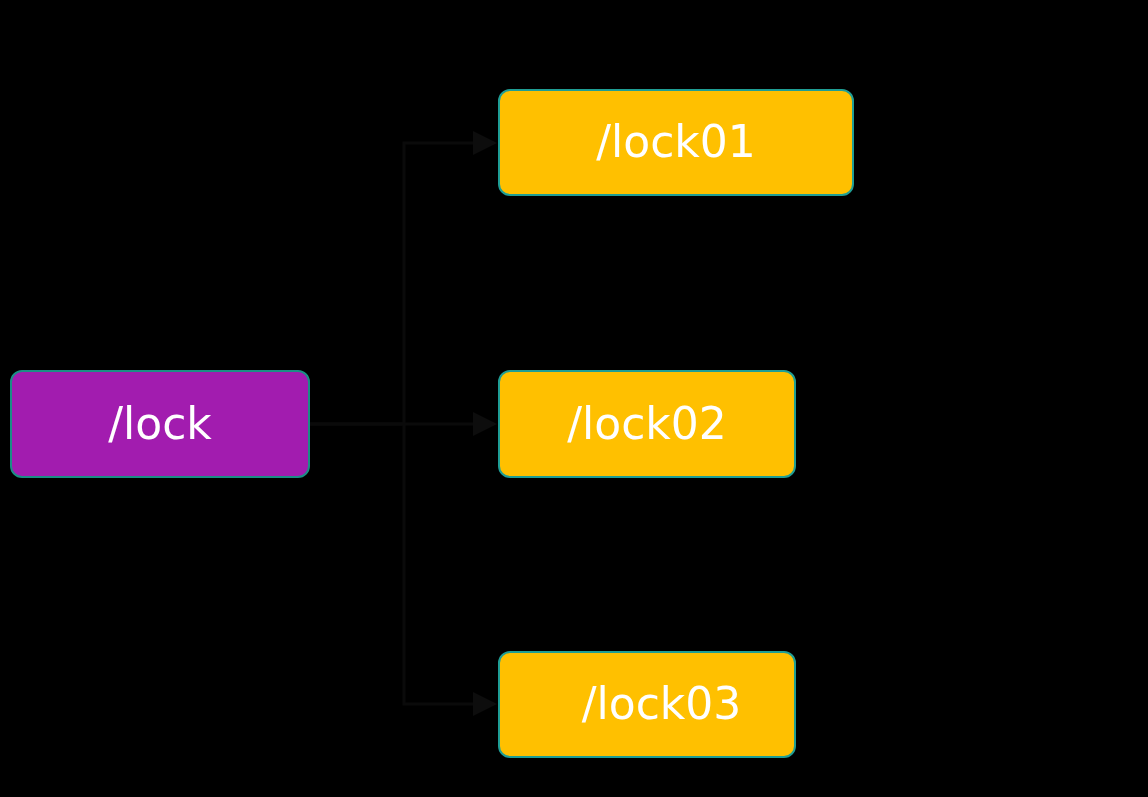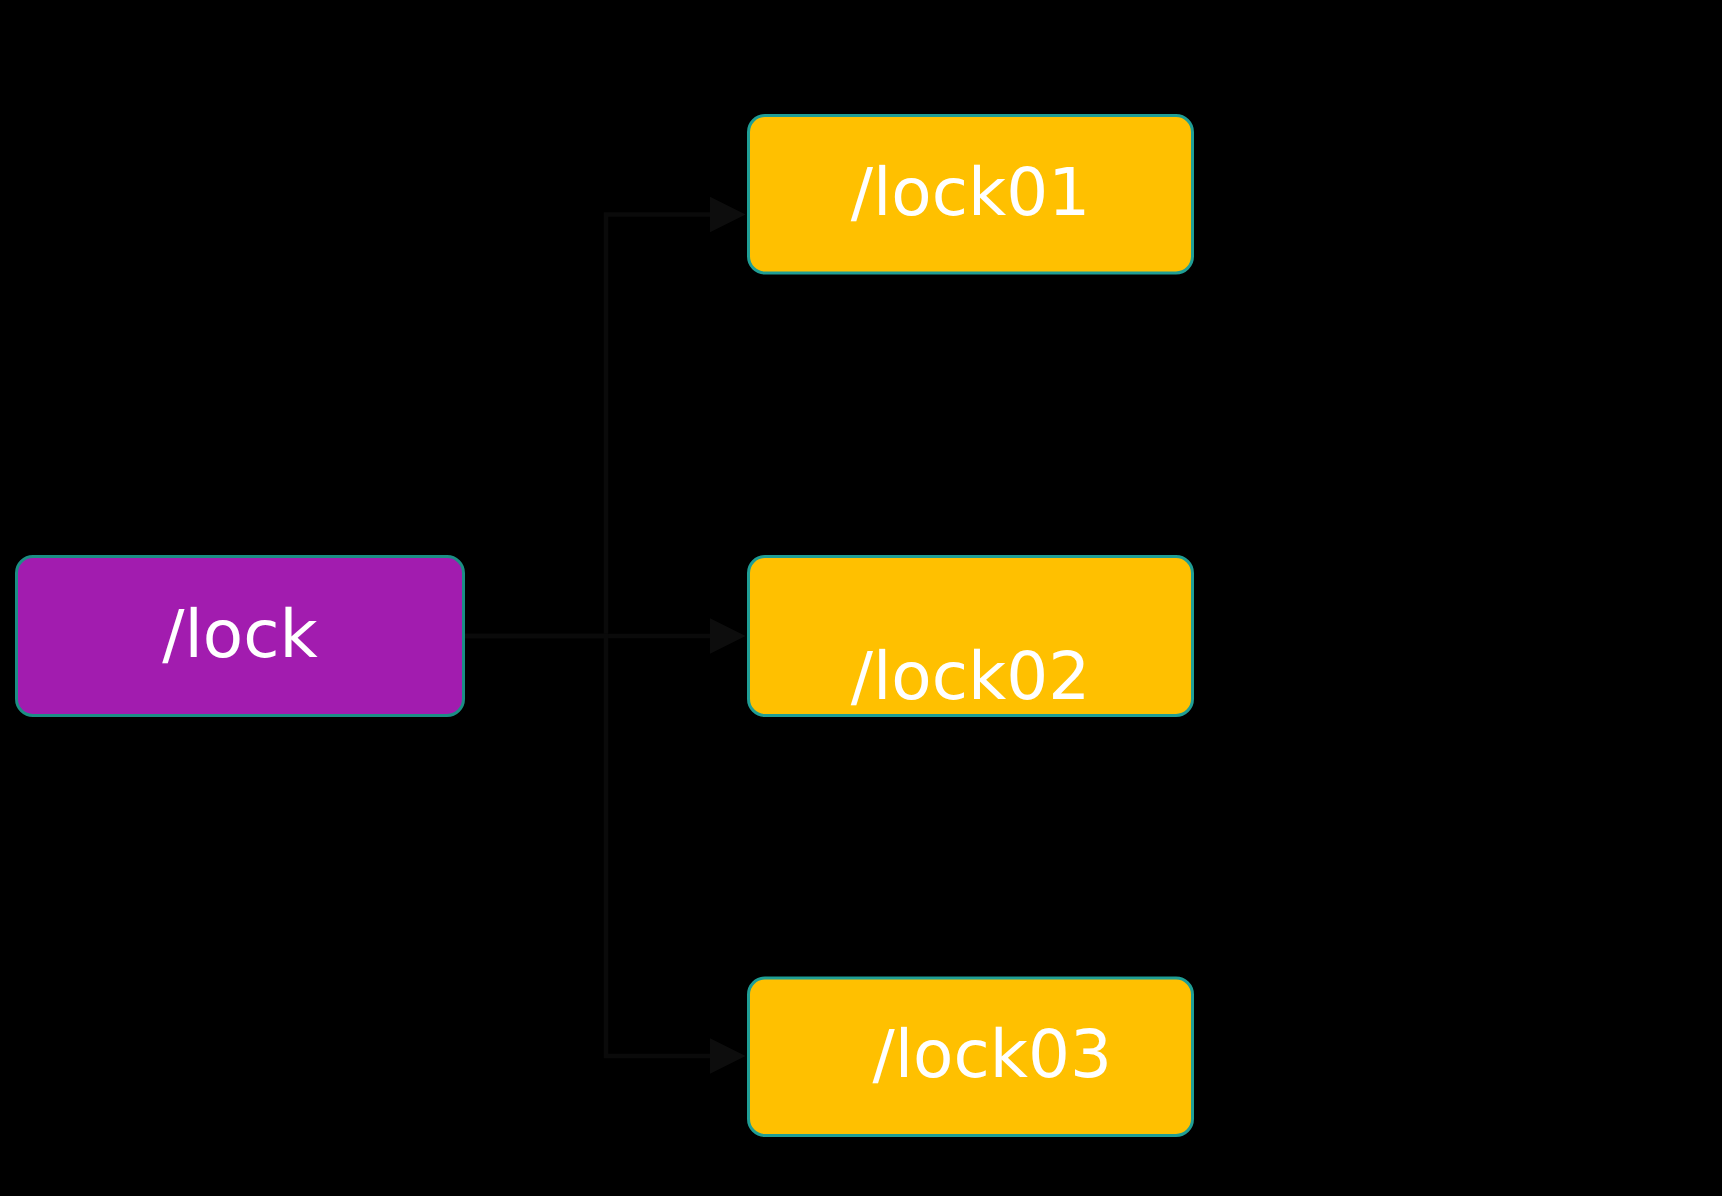--- a/index.html
+++ b/index.html
@@ -72,25 +72,25 @@
     </defs>
     <path class="edge-path" fill="none" stroke="#0a0a0a" stroke-width="3" marker-end="url(#arrow-head)" d="M 310 424 L 404 424 L 404 143 L 494 143"></path>
     <path class="edge-path" fill="none" stroke="#0a0a0a" stroke-width="3" marker-end="url(#arrow-head)" d="M 310 424 L 404 424 L 494 424"></path>
     <path class="edge-path" fill="none" stroke="#0a0a0a" stroke-width="3" marker-end="url(#arrow-head)" d="M 310 424 L 404 424 L 404 704 L 494 704"></path>
   </svg>
 
   <div class="node node-root" style="left:10px; top:370px; width:300px; height:108px;">
     <span class="node-label">/lock</span>
   </div>
 
-  <div class="node node-child" style="left:498px; top:76px; width:298px; height:107px;">
+  <div class="node node-child" style="left:498px; top:89px; width:356px; height:107px;">
     <span class="node-label">/lock01</span>
   </div>
 
-  <div class="node node-child" style="left:498px; top:370px; width:298px; height:108px;align-items:flex-end;">
+  <div class="node node-child" style="left:498px; top:370px; width:298px; height:108px;">
     <span class="node-label">/lock02</span>
   </div>
 
   <div class="node node-child" style="left:498px; top:651px; width:298px; height:107px;padding-left:29px;">
     <span class="node-label">/lock03</span>
   </div>
 
 </div>
 
 </body></html>

